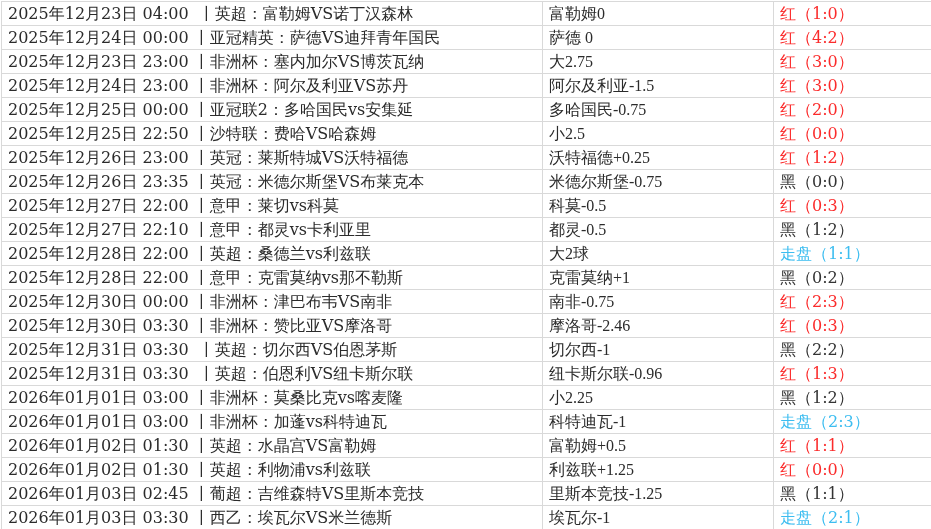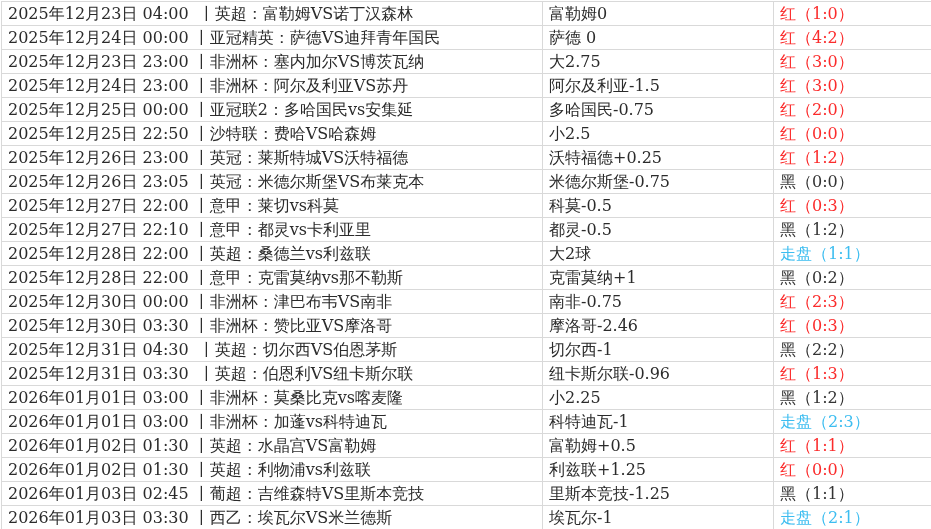--- a/index.html
+++ b/index.html
@@ -25,21 +25,21 @@
   table.results td {
     border: 1px solid #d9d9d9;
     height: 23px;
     padding: 0 4px 0 6px;
     white-space: pre;
     overflow: hidden;
     vertical-align: middle;
     line-height: 23px;
   }
   td.col-info  { width: 530px; }
-  td.col-line  { width: 220px; padding-left: 8px; }
+  td.col-line  { width: 220px; padding-left: 8px; font-family: Liberation Serif, serif; }
   td.col-res   { width: 167px; padding-left: 9px; }
   .res-red   { color: var(--c-red); }
   .res-black { color: var(--c-black); }
   .res-push  { color: var(--c-push); }
 </style>
 </head>
 <body>
 
 <div class="page">
   <table class="results">
@@ -73,21 +73,21 @@
           <td class="col-info">2025年12月25日 22:50 丨沙特联：费哈VS哈森姆</td>
           <td class="col-line">小2.5</td>
           <td class="col-res res-red">红（0:0）</td>
         </tr>
         <tr>
           <td class="col-info">2025年12月26日 23:00 丨英冠：莱斯特城VS沃特福德</td>
           <td class="col-line">沃特福德+0.25</td>
           <td class="col-res res-red">红（1:2）</td>
         </tr>
         <tr>
-          <td class="col-info">2025年12月26日 23:05 丨英冠：米德尔斯堡VS布莱克本</td>
+          <td class="col-info">2025年12月26日 23:35 丨英冠：米德尔斯堡VS布莱克本</td>
           <td class="col-line">米德尔斯堡-0.75</td>
           <td class="col-res res-black">黑（0:0）</td>
         </tr>
         <tr>
           <td class="col-info">2025年12月27日 22:00 丨意甲：莱切vs科莫</td>
           <td class="col-line">科莫-0.5</td>
           <td class="col-res res-red">红（0:3）</td>
         </tr>
         <tr>
           <td class="col-info">2025年12月27日 22:10 丨意甲：都灵vs卡利亚里</td>
@@ -108,21 +108,21 @@
           <td class="col-info">2025年12月30日 00:00 丨非洲杯：津巴布韦VS南非</td>
           <td class="col-line">南非-0.75</td>
           <td class="col-res res-red">红（2:3）</td>
         </tr>
         <tr>
           <td class="col-info">2025年12月30日 03:30 丨非洲杯：赞比亚VS摩洛哥</td>
           <td class="col-line">摩洛哥-2.46</td>
           <td class="col-res res-red">红（0:3）</td>
         </tr>
         <tr>
-          <td class="col-info">2025年12月31日 04:30  丨英超：切尔西VS伯恩茅斯</td>
+          <td class="col-info">2025年12月31日 03:30  丨英超：切尔西VS伯恩茅斯</td>
           <td class="col-line">切尔西-1</td>
           <td class="col-res res-black">黑（2:2）</td>
         </tr>
         <tr>
           <td class="col-info">2025年12月31日 03:30  丨英超：伯恩利VS纽卡斯尔联</td>
           <td class="col-line">纽卡斯尔联-0.96</td>
           <td class="col-res res-red">红（1:3）</td>
         </tr>
         <tr>
           <td class="col-info">2026年01月01日 03:00 丨非洲杯：莫桑比克vs喀麦隆</td>

